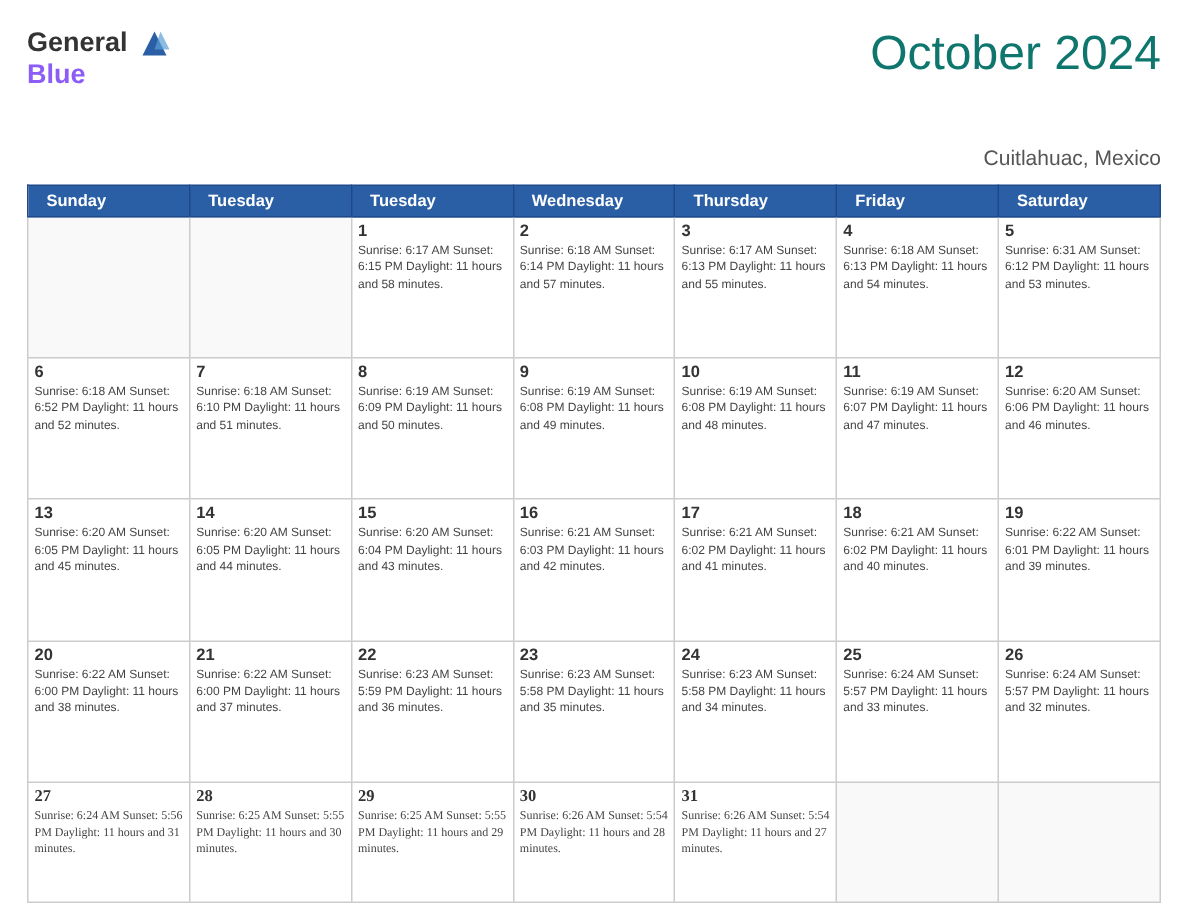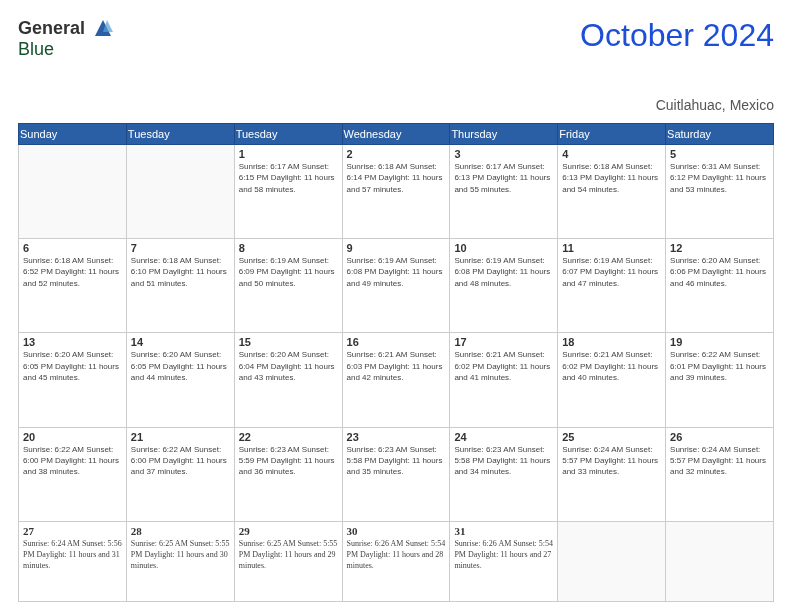--- a/index.html
+++ b/index.html
@@ -23,65 +23,65 @@
       align-items: flex-start;
       margin-bottom: 10px;
     }
     .logo {
       display: flex;
       flex-direction: column;
       align-items: flex-start;
     }
     .logo-text {
       display: flex;
-      align-items: flex-start;
+      align-items: flex-end;
       gap: 6px;
     }
     .logo-general {
       font-size: 18px;
       font-weight: bold;
       color: #333;
     }
     .logo-blue {
       font-size: 18px;
-      font-weight: normal;
-      color: #14532d;
+      font-weight: bold;
+      color: #8b5cf6;
     }
     .logo-icon {
       width: 20px;
       height: 20px;
       margin-left: 2px;
     }
     .title-block {
       text-align: right;
     }
     .month-title {
       font-size: 32px;
       font-weight: normal;
-      color: #1d4ed8;
+      color: #0f766e;
       line-height: 1.1;
     }
     .location-title {
       font-size: 14px;
       color: #555;
       margin-top: 44px;
     }
     .calendar {
       flex: 1;
       border: 1px solid #ccc;
       border-collapse: collapse;
       width: 100%;
       table-layout: fixed;
     }
     .calendar th {
       background: #2a5fa5;
       color: #fff;
       font-size: 11px;
-      font-weight: normal;
-      padding: 4px 1px;
+      font-weight: bold;
+      padding: 4px 12px;
       text-align: left;
       border: 1px solid #1e4a8a;
     }
     .calendar td {
       border: 1px solid #ccc;
       vertical-align: top;
       padding: 3px 4px;
       font-size: 8.5px;
       color: #333;
       width: calc(100% / 7);

